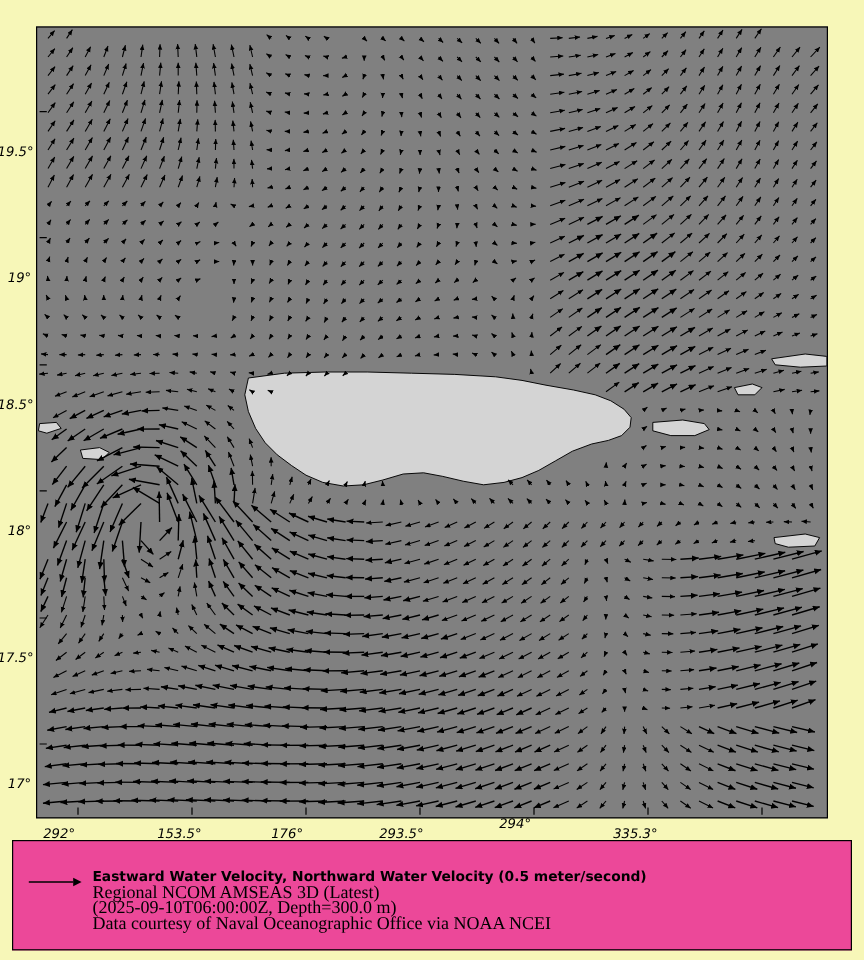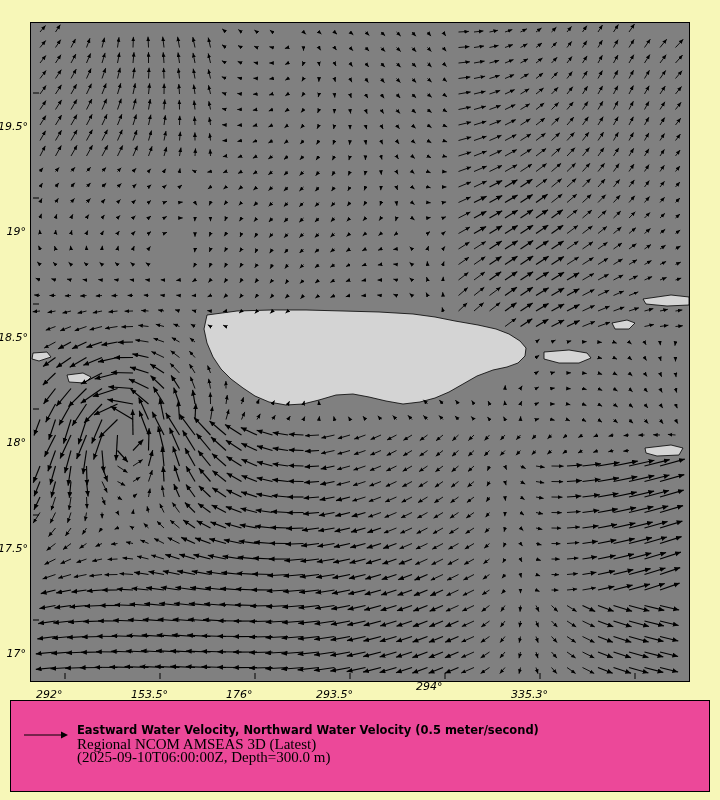--- a/index.html
+++ b/index.html
@@ -1755,16 +1755,17 @@
 
   <div id="legend">
     <svg id="legend-arrow" viewBox="0 0 46 12">
       <line x1="1" y1="6" x2="38" y2="6" stroke="#000" stroke-width="1.2"></line>
       <path d="M38,2.4 L45,6 L38,9.6 z" fill="#000"></path>
     </svg>
     <div id="legend-text">
       <div id="legend-title">Eastward Water Velocity, Northward Water Velocity (0.5 meter/second)</div>
       <div class="legend-sub">Regional NCOM AMSEAS 3D (Latest)</div>
       <div class="legend-sub">(2025-09-10T06:00:00Z, Depth=300.0 m)</div>
+      <div class="legend-sub">Data courtesy of Naval Oceanographic Office via NOAA NCEI</div>
     </div>
   </div>
 
 </div>
 
 </body></html>

